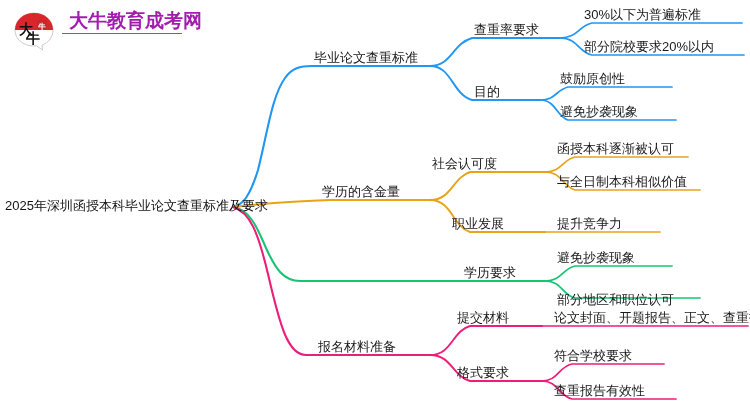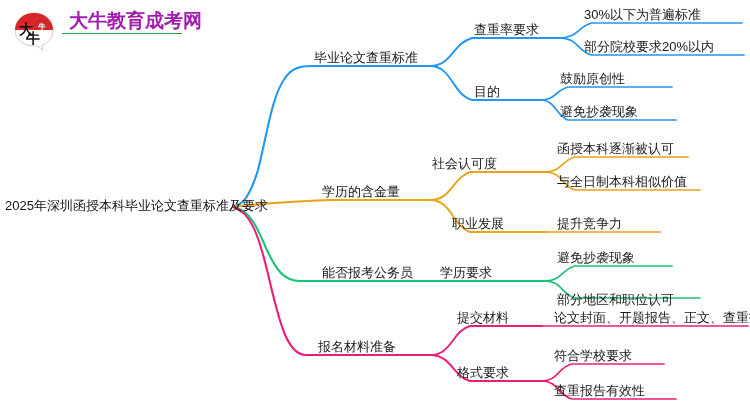--- a/index.html
+++ b/index.html
@@ -154,22 +154,21 @@
 
   <div class="node node-l1" style="left:322px; top:184px;">学历的含金量</div>
 
   <div class="node node-l2" style="left:432px; top:156px;">社会认可度</div>
   <div class="node node-l3" style="left:557px; top:174px;">与全日制本科相似价值</div>
   <div class="node node-l3" style="left:557px; top:141px;">函授本科逐渐被认可</div>
 
   <div class="node node-l2" style="left:452px; top:216px;">职业发展</div>
   <div class="node node-l3" style="left:557px; top:216px;">提升竞争力</div>
 
-  <div class="node node-l1" style="left:322px; top:265px;">能否报考公务员</div>
-  <div class="node node-l2" style="left:440px; top:265px;text-align:center;">学历要求</div>
+  <div class="node node-l2" style="left:464px; top:265px;text-align:center;">学历要求</div>
   <div class="node node-l3" style="left:557px; top:250px;">避免抄袭现象</div>
   <div class="node node-l3" style="left:557px; top:292px;text-align:right;">部分地区和职位认可</div>
 
   <div class="node node-l1" style="left:318px; top:339px;">报名材料准备</div>
 
   <div class="node node-l2" style="left:457px; top:310px;">提交材料</div>
   <div class="node node-l3" style="left:554px; top:310px;">论文封面、开题报告、正文、查重报告</div>
 
   <div class="node node-l2" style="left:457px; top:365px;">格式要求</div>
   <div class="node node-l3" style="left:554px; top:348px;">符合学校要求</div>

